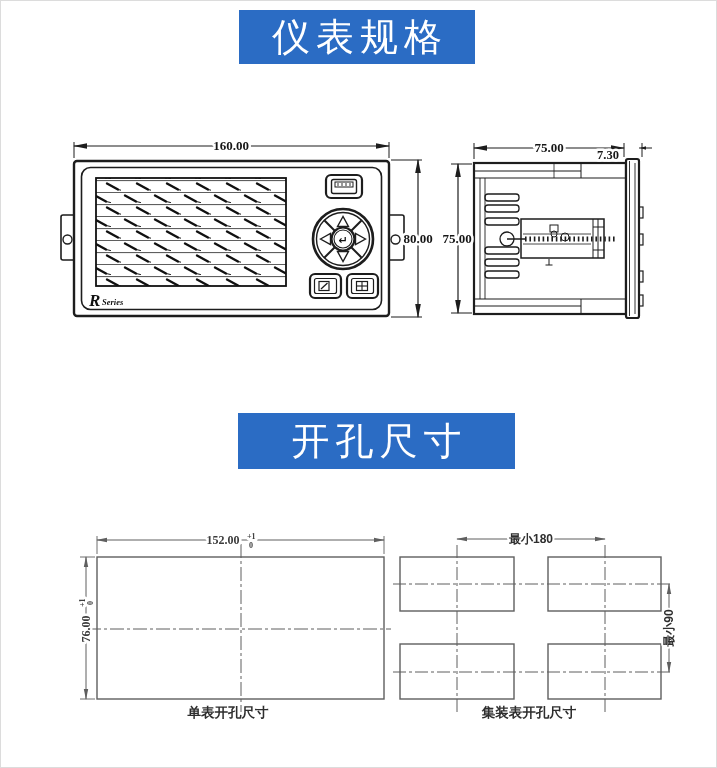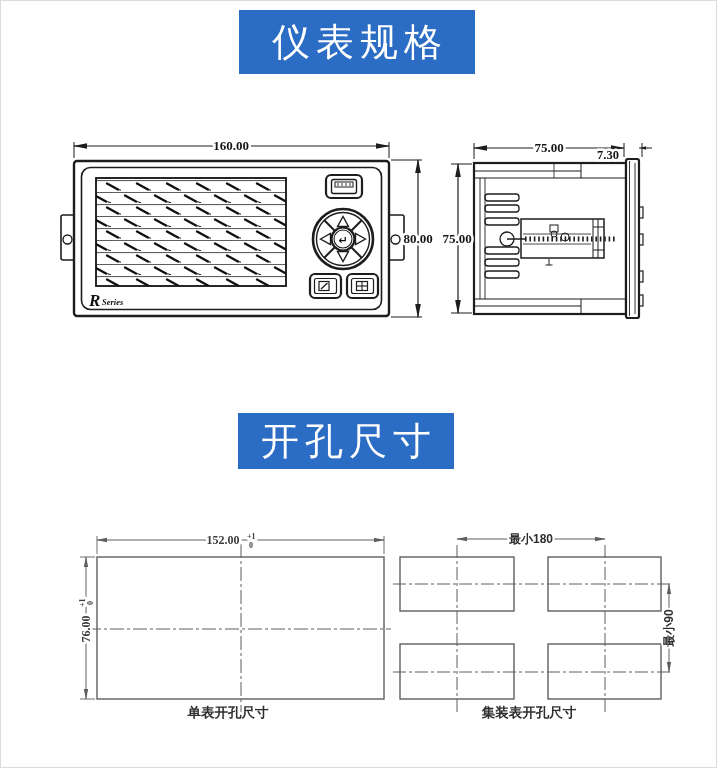--- a/index.html
+++ b/index.html
@@ -2,22 +2,22 @@
 <html style="--banner_blue: #2b6cc4; --banner_text: #ffffff; --line_dark: #1d1d1d; --line_gray: #5f5f5f; --label_color: #2e2e2e;"><head>
 <meta charset="utf-8">
 <style>
   html,body{margin:0;padding:0;background:#fff;}
   .page{position:relative;width:717px;height:768px;background:#fff;
         border:1px solid #dcdcdc;box-sizing:border-box;overflow:hidden;
         font-family:"Liberation Sans",sans-serif;}
   .banner{position:absolute;display:flex;align-items:center;justify-content:center;
         background:var(--banner_blue,#2b6cc4);color:var(--banner_text,#ffffff);
         font-size:38px;font-weight:500;letter-spacing:6px;text-indent:6px;}
-  .banner-spec{left:238px;top:9px;width:236px;height:64px;}
-  .banner-cut{left:237px;top:412px;width:216px;height:56px;}
+  .banner-spec{left:238px;top:9px;width:236px;height:54px;}
+  .banner-cut{left:237px;top:412px;width:277px;height:56px;}
   svg{position:absolute;left:0;}
   svg.top-drawing{top:120px;}
   svg.bot-drawing{top:525px;}
   .ln{fill:none;stroke:var(--line_dark,#1d1d1d);}
   .fw{fill:#ffffff;stroke:var(--line_dark,#1d1d1d);}
   .lg{fill:none;stroke:var(--line_gray,#5f5f5f);}
   text.dim{font-family:"Liberation Serif",serif;font-weight:bold;fill:#161616;
         paint-order:stroke;stroke:#ffffff;stroke-width:5px;stroke-linejoin:round;}
   text.dimg{font-family:"Liberation Serif",serif;font-weight:bold;fill:#3c3c3c;
         paint-order:stroke;stroke:#ffffff;stroke-width:5px;stroke-linejoin:round;}

